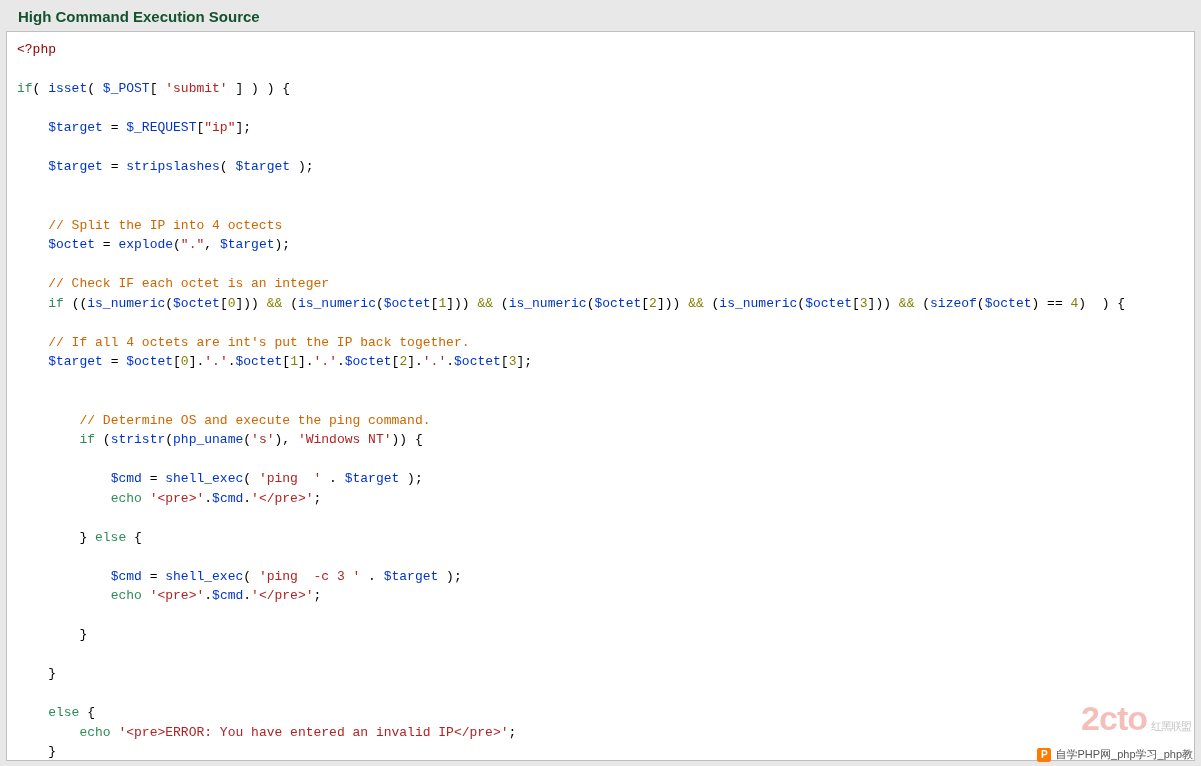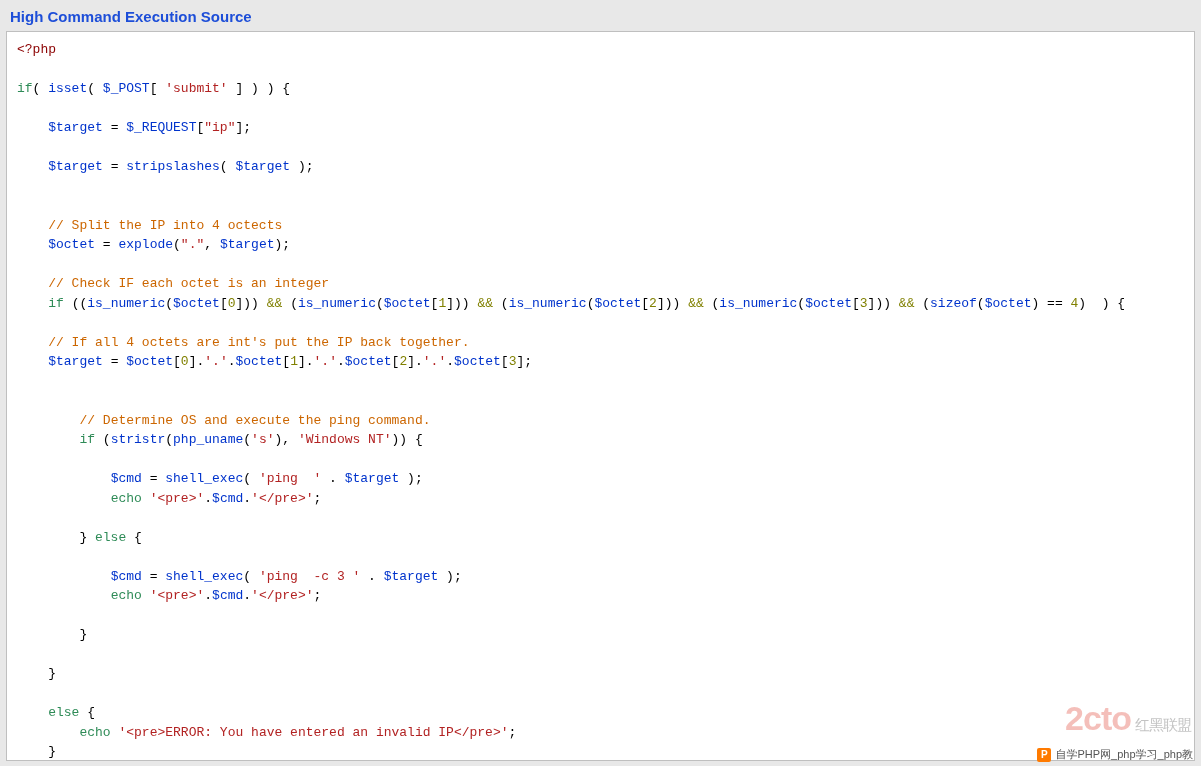--- a/index.html
+++ b/index.html
@@ -8,21 +8,22 @@
     font-family: Arial, Helvetica, sans-serif;
     width: 1201px;
     height: 766px;
     overflow: hidden;
     position: relative;
   }
   .header {
     padding: 8px 10px 6px 10px;
     font-weight: bold;
     font-size: 15px;
-    color: #1d4ed8;
+    color: #14532d;
+    margin-left: 8px;
   }
   .code-box {
     background: #ffffff;
     border: 1px solid #bfbfbf;
     margin: 0 6px 0 6px;
     padding: 8px 10px 8px 10px;
     font-family: "Courier New", Courier, monospace;
     font-size: 13px;
     line-height: 19.5px;
     color: #000;
@@ -41,21 +42,21 @@
     right: 10px;
     bottom: 28px;
     font-family: Arial, sans-serif;
     font-weight: bold;
     color: #e24a3b;
     opacity: 0.35;
     font-size: 34px;
     letter-spacing: -1px;
   }
   .watermark .sm {
-    font-size: 15px;
+    font-size: 11px;
     color: #555;
     font-weight: normal;
     margin-left: 4px;
   }
   .footbar {
     position: absolute;
     right: 8px;
     bottom: 4px;
     font-size: 11px;
     color: #555;

